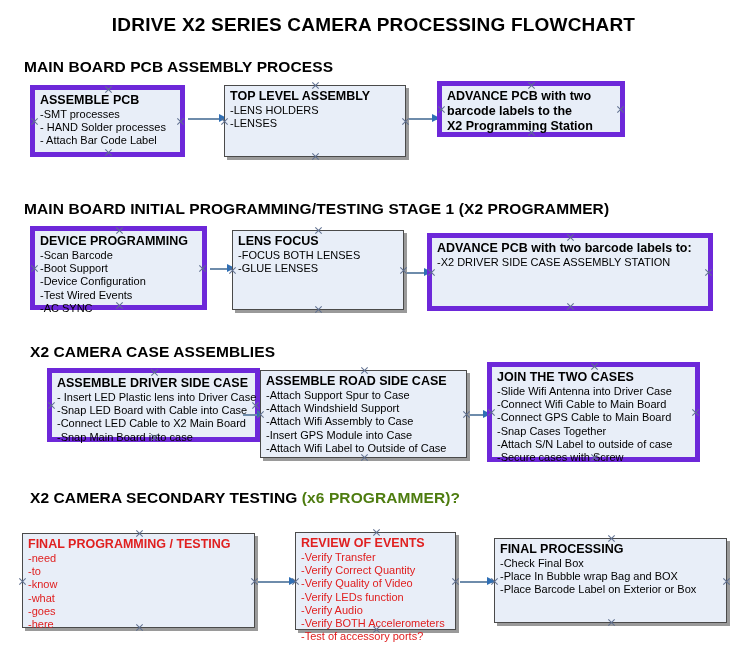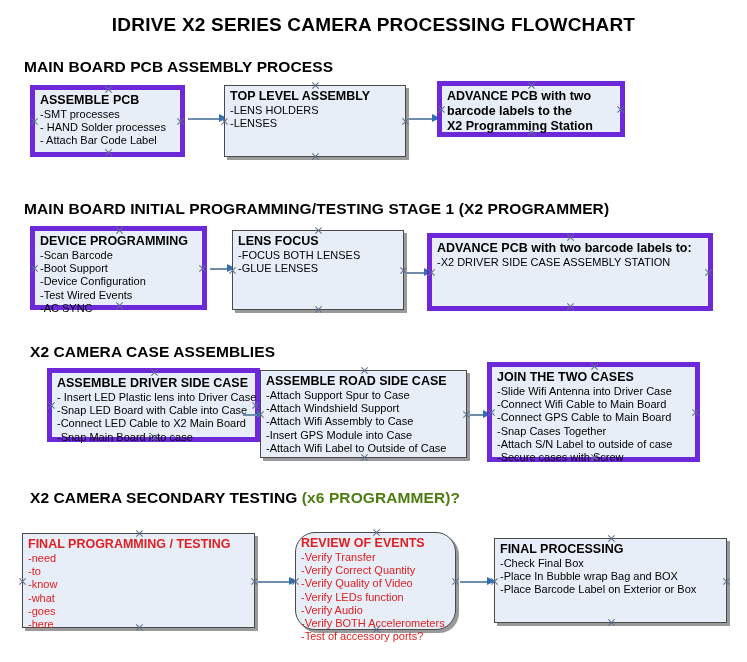--- a/index.html
+++ b/index.html
@@ -253,21 +253,21 @@
     <span class="handle h-b"></span>
     <span class="handle h-l"></span>
     <span class="handle h-r"></span>
   </div>
 
   <div class="arrow" style="left:258px;top:577px;width:38px;">
     <span class="shaft"></span>
       <span class="head"></span>
   </div>
 
-  <div class="node red shadow" style="left:295px;top:532px;width:161px;height:98px;border-radius:20px;">
+  <div class="node red shadow" style="left:295px;top:532px;width:161px;height:98px;">
     <div class="n-title">REVIEW OF EVENTS</div>
     <div class="n-line">-Verify Transfer</div>
     <div class="n-line">-Verify Correct Quantity</div>
     <div class="n-line">-Verify Quality of Video</div>
     <div class="n-line">-Verify LEDs function</div>
     <div class="n-line">-Verify Audio</div>
     <div class="n-line">-Verify BOTH Accelerometers</div>
     <div class="n-line">-Test of accessory ports?</div>
     <span class="handle h-t"></span>
     <span class="handle h-b"></span>

